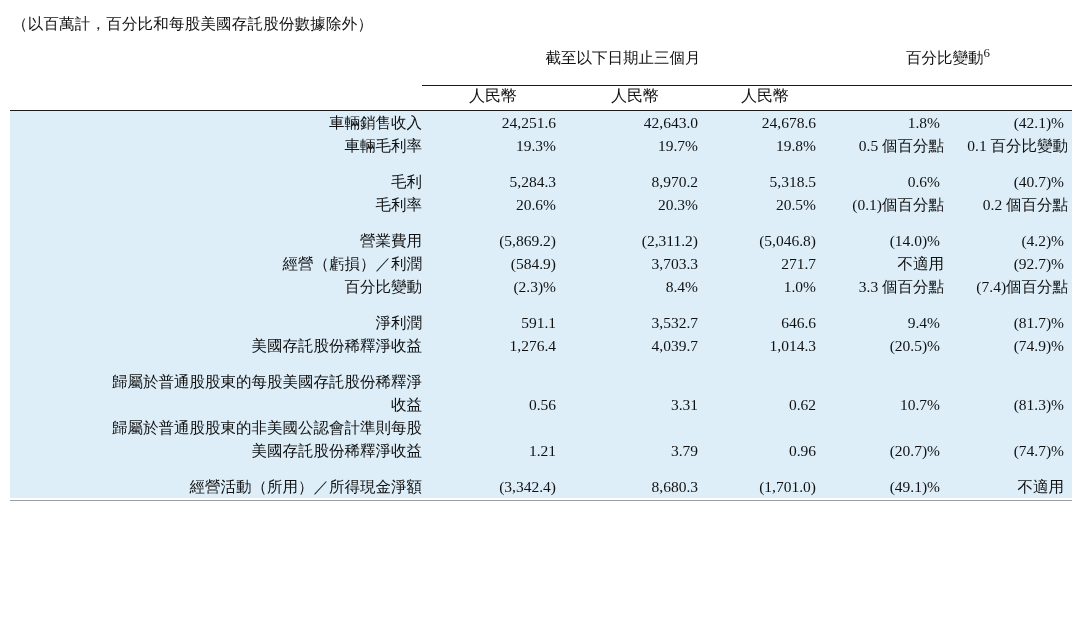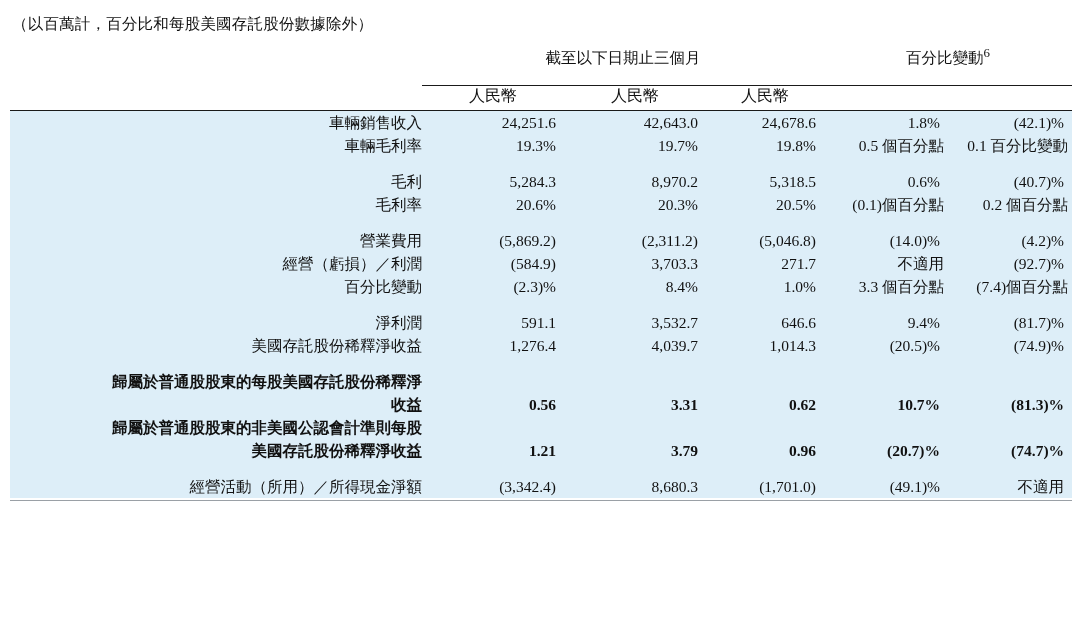--- a/index.html
+++ b/index.html
@@ -81,21 +81,21 @@
     padding-right: 8px;
     white-space: nowrap;
   }
   .num.pct-note { padding-right: 4px; }
   tr.gap td {
     height: 13px;
     line-height: 13px;
     background: #ffffff;
   }
   tr.gap-band td { background: #ddeef8; }
-  .twoline td { height: 46px; vertical-align: bottom; font-weight: bold; }
+  .twoline td { height: 46px; vertical-align: bottom; }
   .twoline .lbl { line-height: 23px; white-space: normal; }
   .bottom-rule {
     margin-top: 2px;
     border-top: 1.2px solid #9aa0a6;
     width: 1062px;
   }
 </style>
 </head>
 <body>
 

